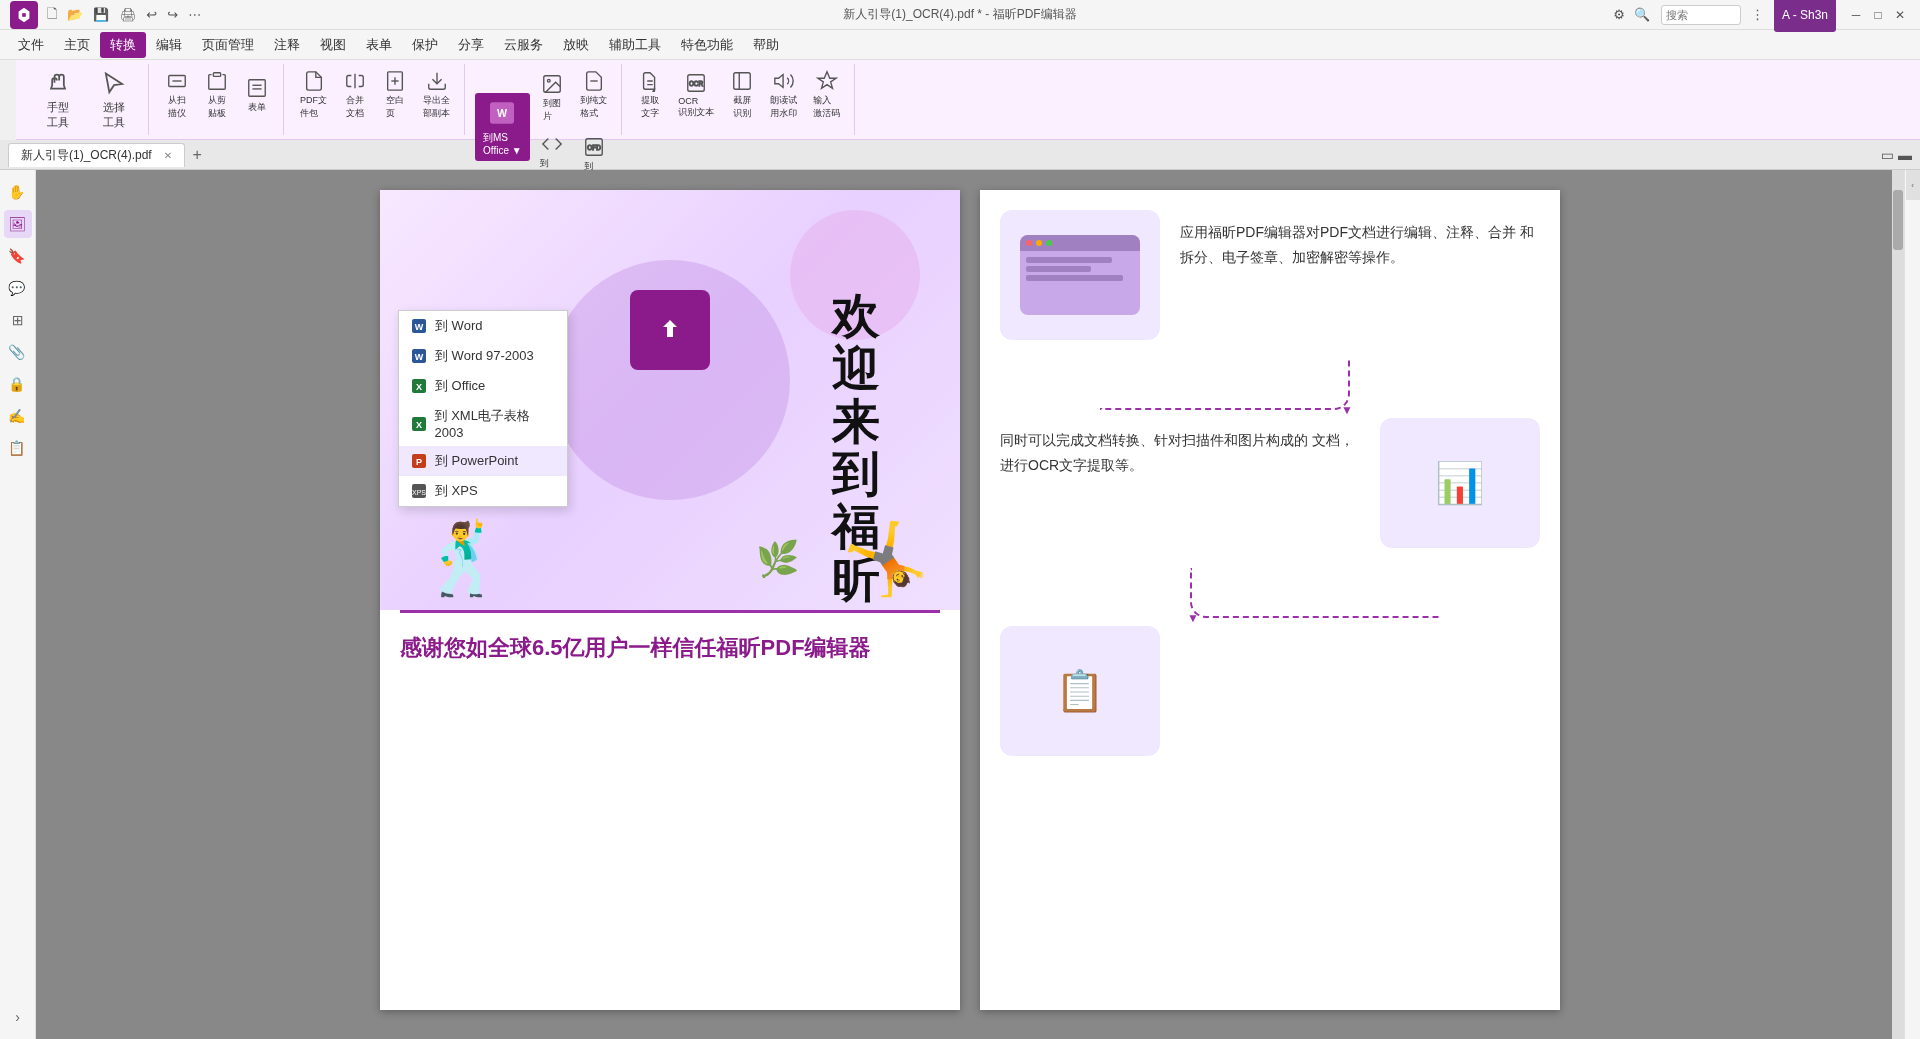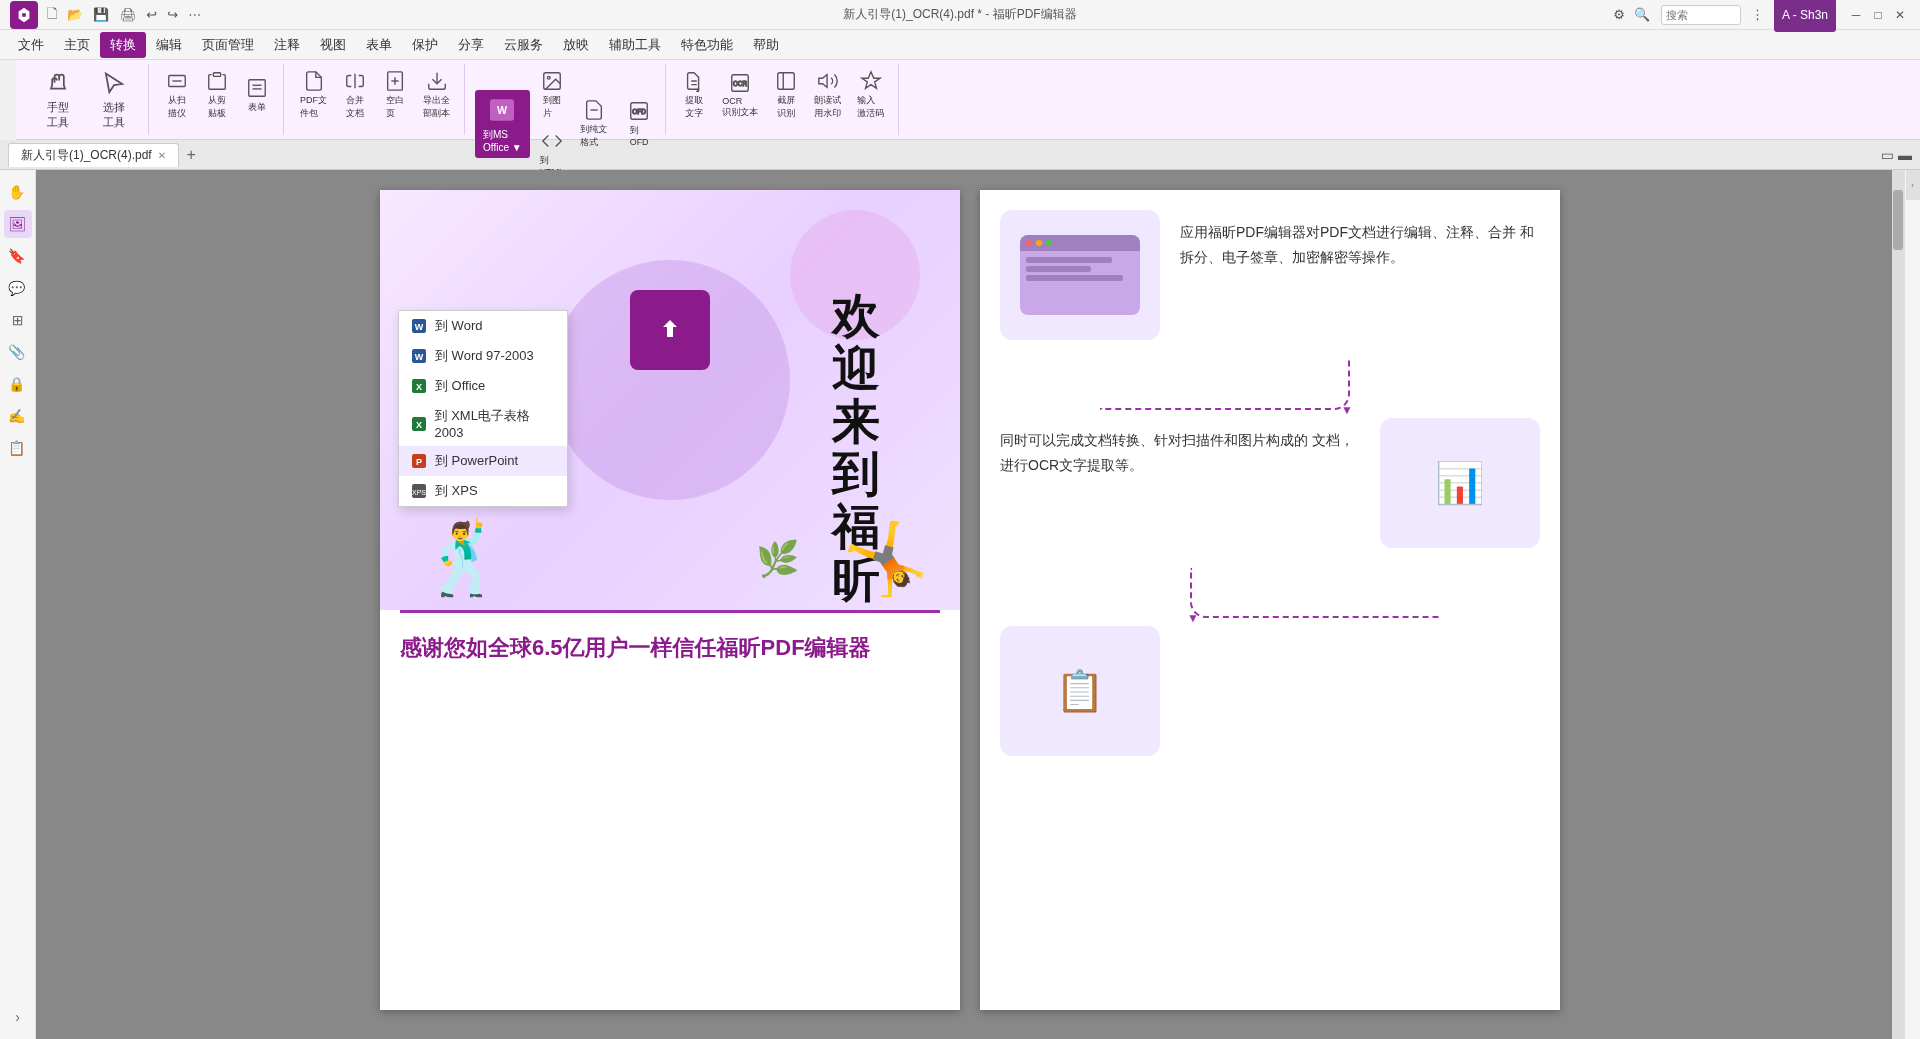--- a/index.html
+++ b/index.html
@@ -80,21 +80,21 @@
     #tabbar {
       height: 30px;
       background: #e8e8e8;
       display: flex;
       align-items: center;
       padding: 0 8px;
       border-bottom: 1px solid #ccc;
     }
     .tab {
       height: 24px; padding: 0 12px; background: #e0e0e0; border: 1px solid #ccc;
-      border-bottom: none; display: flex; align-items: center; gap: 6px;
+      border-bottom: none; display: flex; align-items: center; gap: 12px;
       font-size: 12px; cursor: pointer; border-radius: 3px 3px 0 0; color: #333;
     }
     .tab.active { background: white; }
     .tab-close { font-size: 10px; color: #888; cursor: pointer; }
     .tab-add { width: 24px; height: 24px; display: flex; align-items: center; justify-content: center; cursor: pointer; font-size: 16px; color: #666; }
 
     
     #main {
       display: flex;
       height: calc(1039px - 30px - 30px - 80px - 30px);
@@ -414,21 +414,21 @@
           <span style="font-size:9px;">到图<br>片</span>
         </div>
         <div class="ribbon-btn">
           <svg viewBox="0 0 24 24" fill="none" stroke="#555" stroke-width="1.5">
               <polyline points="16,18 22,12 16,6"></polyline>
               <polyline points="8,6 2,12 8,18"></polyline>
             </svg>
           <span style="font-size:9px;">到<br>HTML</span>
         </div>
       </div>
-      <div style="display:flex;flex-direction:row;gap:8px;">
+      <div style="display:flex;flex-direction:column;gap:8px;">
         <div class="ribbon-btn">
           <svg viewBox="0 0 24 24" fill="none" stroke="#555" stroke-width="1.5">
               <path d="M14 2H6a2 2 0 00-2 2v16a2 2 0 002 2h12a2 2 0 002-2V8z"></path>
               <line x1="8" y1="12" x2="16" y2="12"></line>
             </svg>
           <span style="font-size:9px;">到纯文<br>格式</span>
         </div>
         <div class="ribbon-btn">
           <svg viewBox="0 0 24 24" fill="none" stroke="#555" stroke-width="1.5">
               <rect x="3" y="3" width="18" height="18" rx="2"></rect>

